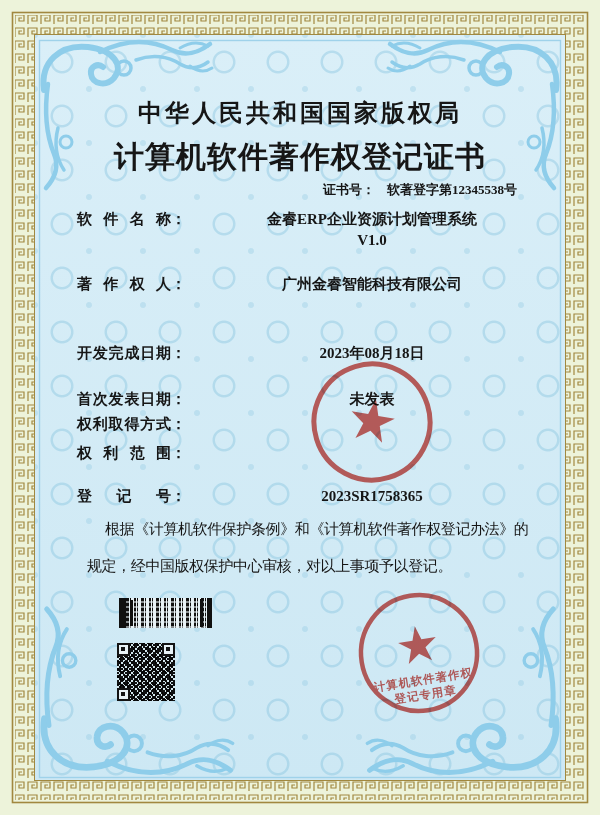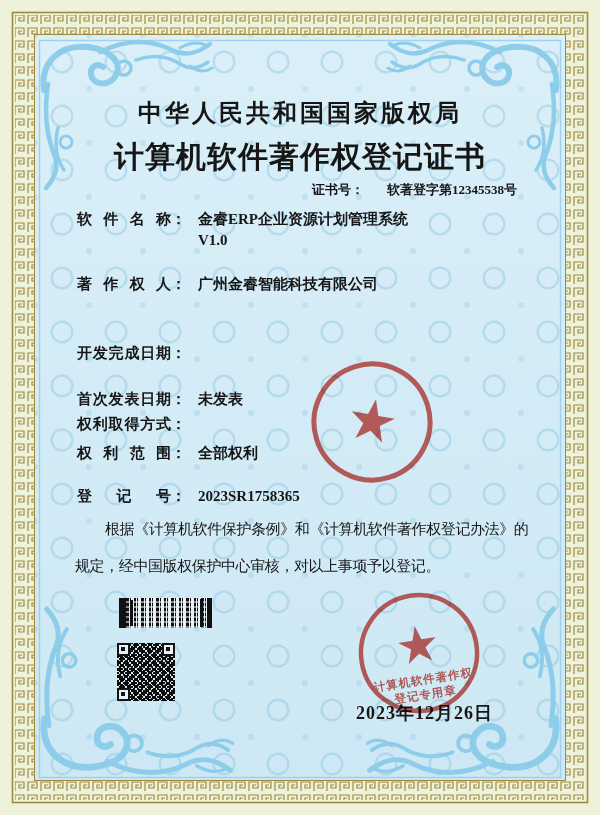--- a/index.html
+++ b/index.html
@@ -24,29 +24,29 @@
     position:absolute;left:0;top:97px;width:100%;text-align:center;
     font-size:24px;font-weight:bold;letter-spacing:3px;
   }
   .cert-title{
     position:absolute;left:0;top:137px;width:100%;text-align:center;
     font-size:30px;font-weight:bold;letter-spacing:1px;
   }
   .certno{
     position:absolute;top:181px;right:83px;font-size:13px;font-weight:bold;
   }
-  .certno .num{margin-left:23px;}
+  .certno .num{margin-left:12px;}
   .frow{position:absolute;left:77px;display:flex;align-items:flex-start;font-size:15px;font-weight:bold;line-height:21px;}
   .flabel{display:inline-block;width:94px;text-align:justify;text-align-last:justify;}
   .fcolon{display:inline-block;}
-  .fvalue{margin-left:12px;width:330px;}
+  .fvalue{margin-left:21px;width:330px;text-align:center;}
   .r1{top:209px}.r2{top:274px}.r3{top:343px}.r4{top:389px}.r5{top:414px}.r6{top:443px}.r7{top:486px}
   .statement{position:absolute;left:75px;width:462px;font-size:15px;font-weight:400;line-height:22px;letter-spacing:-0.4px;}
   .s1{top:518px;text-indent:2em;}
-  .s2{top:555px;}
+  .s2{top:555px;margin-left:12px;}
   .barcode{
     position:absolute;left:119px;top:598px;width:93px;height:30px;z-index:3;
     background-image:
       repeating-linear-gradient(0deg, rgba(230,240,245,.55) 0 2px, rgba(230,240,245,0) 2px 5px),
       repeating-linear-gradient(90deg,#101010 0 2px,#e8f2f6 2px 3px,#101010 3px 4px,#e8f2f6 4px 7px,#101010 7px 10px,#e8f2f6 10px 11px,#101010 11px 12px,#e8f2f6 12px 15px);
   }
   .barcode::before,.barcode::after{content:"";position:absolute;top:0;bottom:0;background:#101010;}
   .barcode::before{left:0;width:7px;box-shadow:9px 0 0 -2px #101010;}
   .barcode::after{right:0;width:5px;box-shadow:-8px 0 0 -1px #101010;}
   .qr{
@@ -121,34 +121,34 @@
     <span class="fvalue"><span>金睿ERP企业资源计划管理系统</span><br><span>V1.0</span></span>
   </div>
   <div class="frow r2">
     <span class="flabel">著作权人</span>
       <span class="fcolon">：</span>
     <span class="fvalue">广州金睿智能科技有限公司</span>
   </div>
   <div class="frow r3">
     <span class="flabel">开发完成日期</span>
       <span class="fcolon">：</span>
+    <span class="fvalue">2023年08月18日</span>
   </div>
   <div class="frow r4">
     <span class="flabel">首次发表日期</span>
       <span class="fcolon">：</span>
     <span class="fvalue">未发表</span>
   </div>
   <div class="frow r5">
     <span class="flabel">权利取得方式</span>
       <span class="fcolon">：</span>
   </div>
   <div class="frow r6">
     <span class="flabel">权利范围</span>
       <span class="fcolon">：</span>
-    <span class="fvalue">全部权利</span>
   </div>
   <div class="frow r7">
     <span class="flabel">登记号</span>
       <span class="fcolon">：</span>
     <span class="fvalue">2023SR1758365</span>
   </div>
 
   <div class="statement s1">根据《计算机软件保护条例》和《计算机软件著作权登记办法》的</div>
   <div class="statement s2">规定，经中国版权保护中心审核，对以上事项予以登记。</div>
 
@@ -158,21 +158,20 @@
         <span></span>
       </span>
     <span class="finder f-tr">
         <span></span>
       </span>
     <span class="finder f-bl">
         <span></span>
       </span>
   </div>
 
-  <div class="issue-date">2023年12月26日</div>
 </div>
 
 <svg class="seal" style="left:307px;top:357px" width="130" height="130" viewBox="-65 -65 130 130">
   <g transform="rotate(-62)">
     <circle class="sealRing" r="58" stroke-width="5"></circle>
     <path id="ringA" d="M 0,47 A 47,47 0 1 1 -0.06,46.99" fill="none"></path>
     <text class="sealTxt" font-size="15.5" letter-spacing="2">
       <textPath href="#ringA" startOffset="50%" text-anchor="middle">广州金睿智能科技有限公司</textPath>
     </text>
     <path class="sealFill" transform="scale(1.15)" d="M0,-20 L4.49,-6.18 L19.02,-6.18 L7.27,2.36 L11.76,16.18 L0,7.64 L-11.76,16.18 L-7.27,2.36 L-19.02,-6.18 L-4.49,-6.18 Z"></path>

